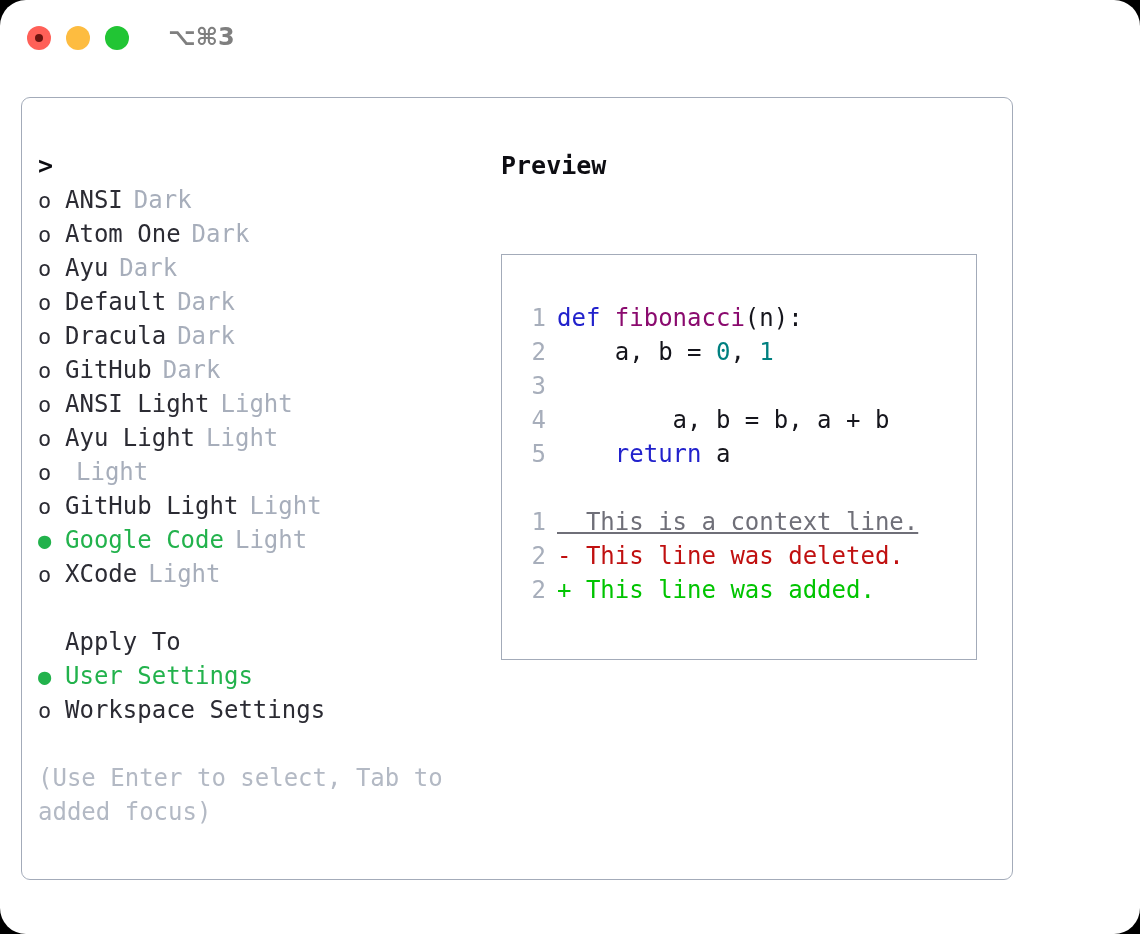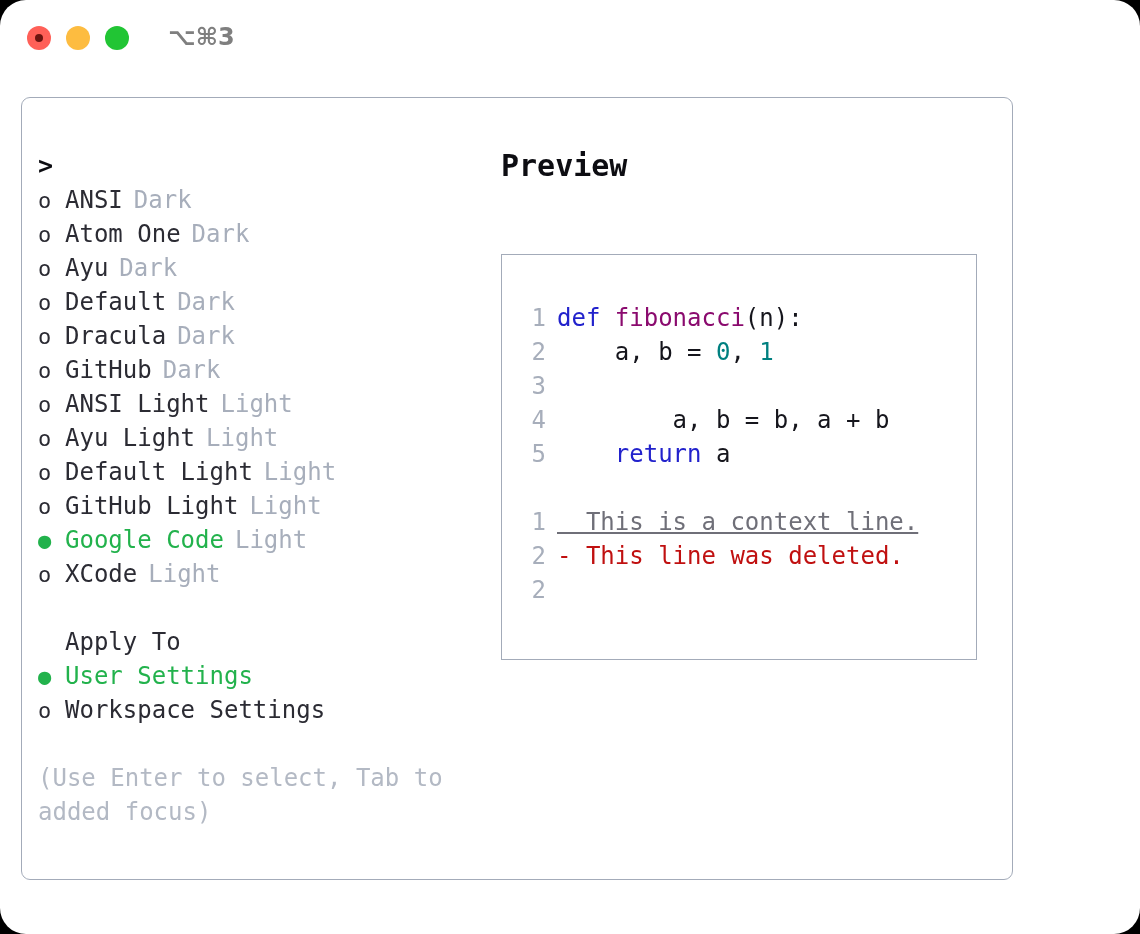--- a/index.html
+++ b/index.html
@@ -149,21 +149,21 @@
 
   
   .right-col {
     position: absolute;
     left: 479px;
     top: 51px;
     width: 500px;
   }
 
   .preview-title {
-    font-size: 30px;
+    font-size: 25px;
     font-weight: 700;
     color: #0d0d12;
     line-height: 34px;
     white-space: pre;
   }
 
   .preview-box {
     position: absolute;
     left: 0px;
     top: 105px;
@@ -233,21 +233,21 @@
 
         <div id="theme-list">
             <div class="row"><span class="marker">o</span><span class="theme-name">ANSI</span><span class="theme-variant">Dark</span></div>
             <div class="row"><span class="marker">o</span><span class="theme-name">Atom One</span><span class="theme-variant">Dark</span></div>
             <div class="row"><span class="marker">o</span><span class="theme-name">Ayu</span><span class="theme-variant">Dark</span></div>
             <div class="row"><span class="marker">o</span><span class="theme-name">Default</span><span class="theme-variant">Dark</span></div>
             <div class="row"><span class="marker">o</span><span class="theme-name">Dracula</span><span class="theme-variant">Dark</span></div>
             <div class="row"><span class="marker">o</span><span class="theme-name">GitHub</span><span class="theme-variant">Dark</span></div>
             <div class="row"><span class="marker">o</span><span class="theme-name">ANSI Light</span><span class="theme-variant">Light</span></div>
             <div class="row"><span class="marker">o</span><span class="theme-name">Ayu Light</span><span class="theme-variant">Light</span></div>
-            <div class="row"><span class="marker">o</span><span class="theme-name">Default Light</span><span class="theme-variant">Light</span></div>
+            <div class="row"><span class="marker">o</span><span class="theme-variant">Light</span></div>
             <div class="row"><span class="marker">o</span><span class="theme-name">GitHub Light</span><span class="theme-variant">Light</span></div>
             <div class="row"><span class="marker filled">●</span><span class="theme-name selected">Google Code</span><span class="theme-variant">Light</span></div>
             <div class="row"><span class="marker">o</span><span class="theme-name">XCode</span><span class="theme-variant">Light</span></div>
           </div>
 
         <div class="spacer-sm"></div>
 
         <div class="row">
           <span class="marker blank">o</span>
           <span class="group-title">Apply To</span>
@@ -272,21 +272,21 @@
                 <div class="code-line"><span class="lineno">1</span><span class="code-text"><span class="tok-kw">def </span><span class="tok-fn">fibonacci</span><span class="tok-pln">(n):</span></span></div>
                 <div class="code-line"><span class="lineno">2</span><span class="code-text"><span class="tok-pln">    a, b = </span><span class="tok-num">0</span><span class="tok-pln">, </span><span class="tok-num">1</span></span></div>
                 <div class="code-line"><span class="lineno">3</span></div>
                 <div class="code-line"><span class="lineno">4</span><span class="code-text"><span class="tok-pln">        a, b = b, a + b</span></span></div>
                 <div class="code-line"><span class="lineno">5</span><span class="code-text"><span class="tok-pln">    </span><span class="tok-kw">return</span><span class="tok-pln"> a</span></span></div>
               </div>
             <div class="diff-gap"></div>
             <div id="diff-lines">
                 <div class="code-line"><span class="lineno">1</span><span class="code-text diff-ctx">  This is a context line.</span></div>
                 <div class="code-line"><span class="lineno">2</span><span class="code-text diff-del">- This line was deleted.</span></div>
-                <div class="code-line"><span class="lineno">2</span></div>
+                <div class="code-line"><span class="lineno">2</span><span class="code-text diff-add">+ This line was added.</span></div>
               </div>
           </div>
         </div>
       </div>
 
     </div>
   </div>
 </div>
 
 </body></html>

